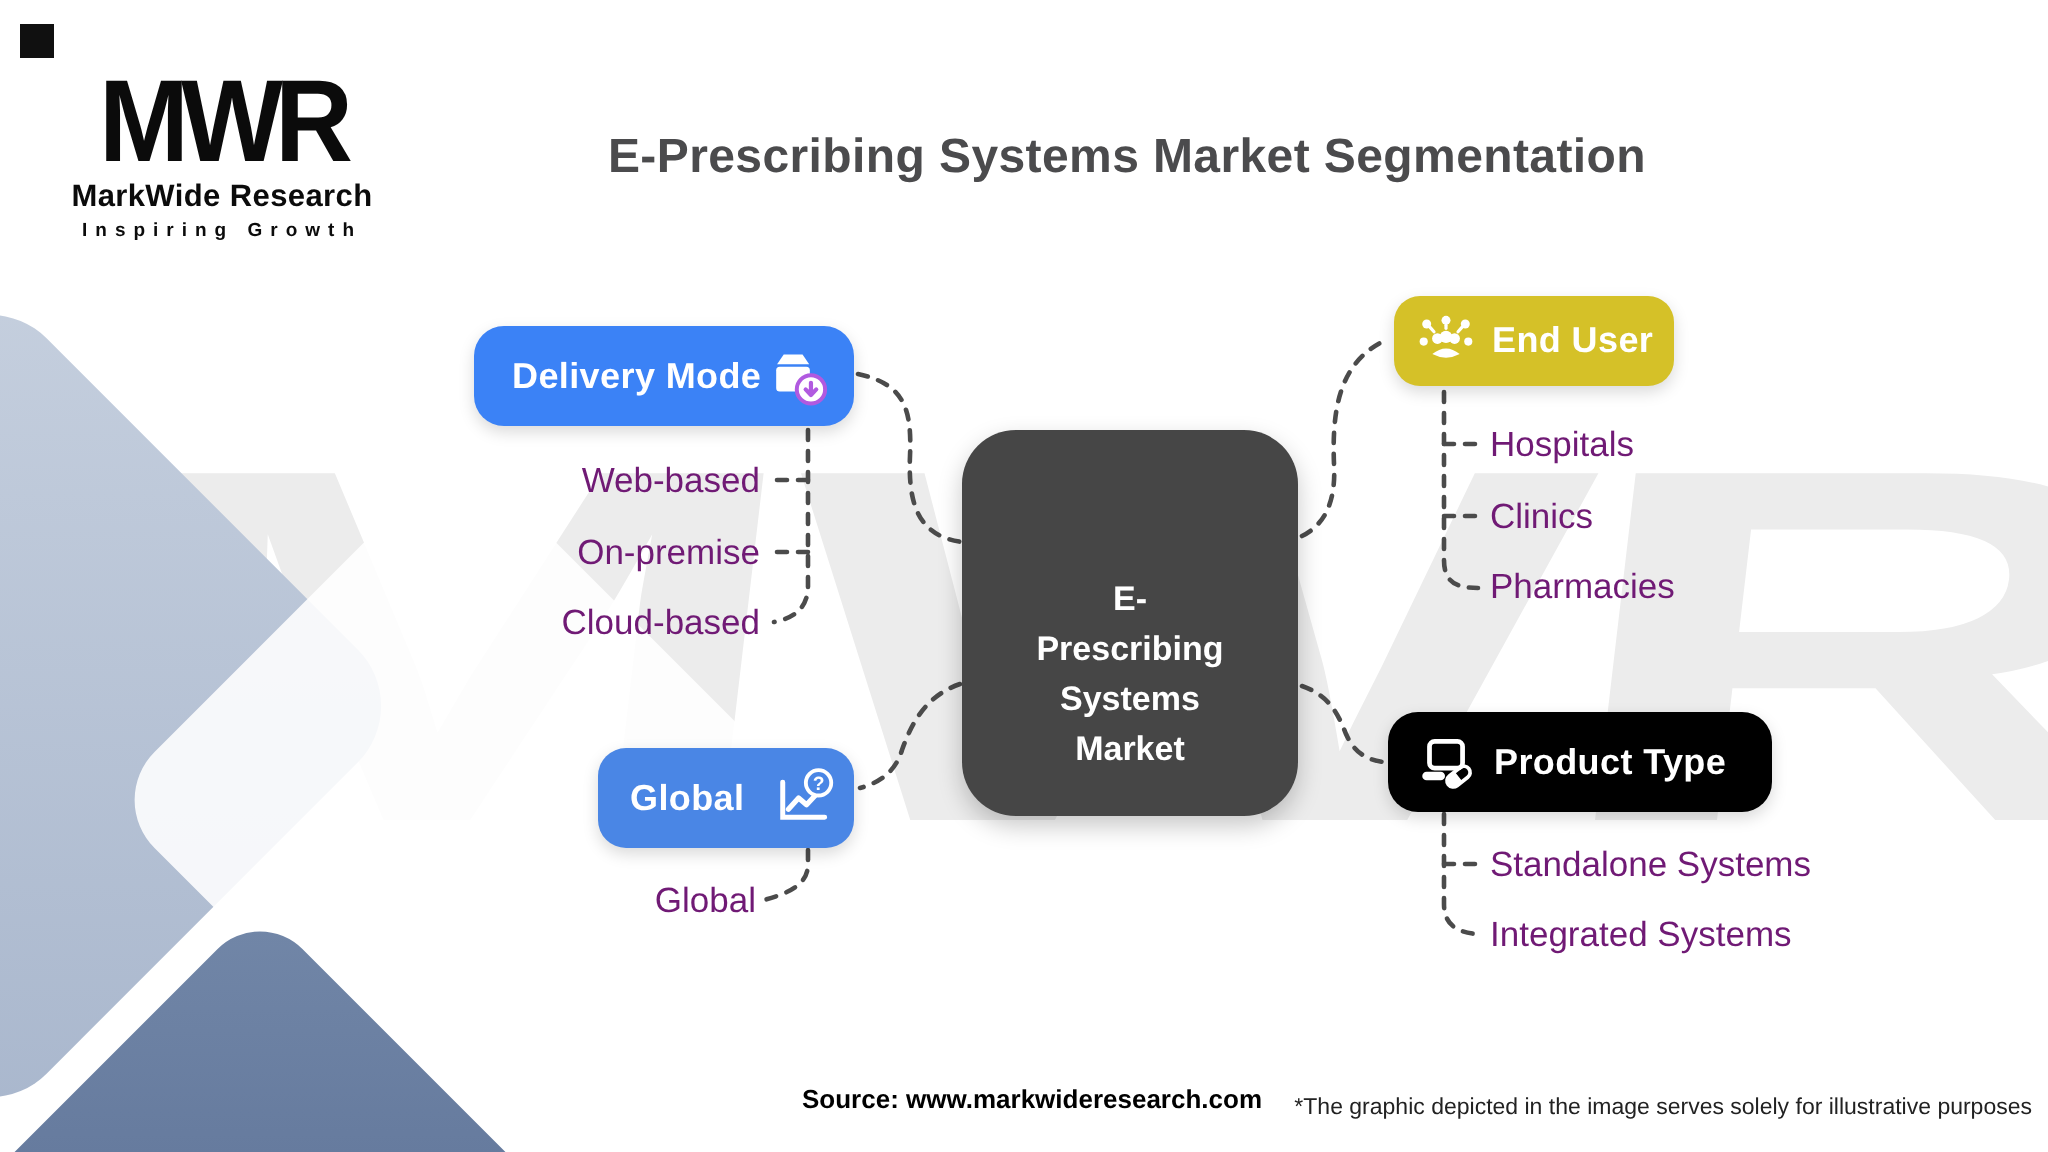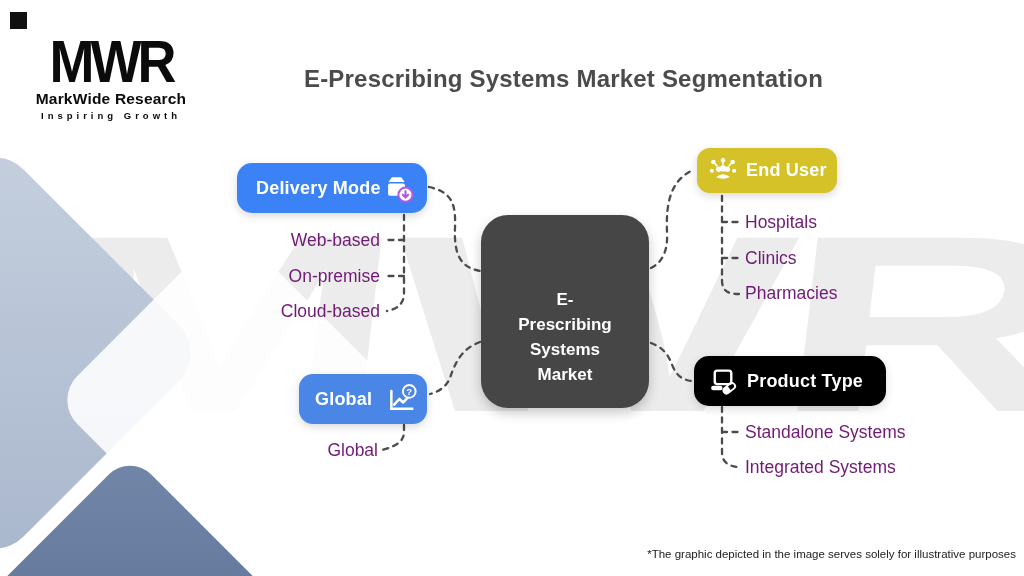--- a/index.html
+++ b/index.html
@@ -161,15 +161,16 @@
       <g transform="rotate(-38 21.5 21.5)">
         <rect x="15.2" y="18.6" width="12.6" height="6" rx="3" fill="none" stroke="#fff" stroke-width="1.8"></rect>
         <path d="M18.2 18.6 H21.5 V24.6 H18.2 A3 3 0 0 1 15.2 21.6 A3 3 0 0 1 18.2 18.6 Z" fill="#fff"></path>
       </g>
     </svg>
     <span class="node-label">Product Type</span>
   </div>
   <div class="item item-standalone">Standalone Systems</div>
   <div class="item item-integrated">Integrated Systems</div>
 
+  <div class="source">Source: www.markwideresearch.com</div>
   <div class="disclaimer">*The graphic depicted in the image serves solely for illustrative purposes</div>
 
 </div>
 
 </body></html>

